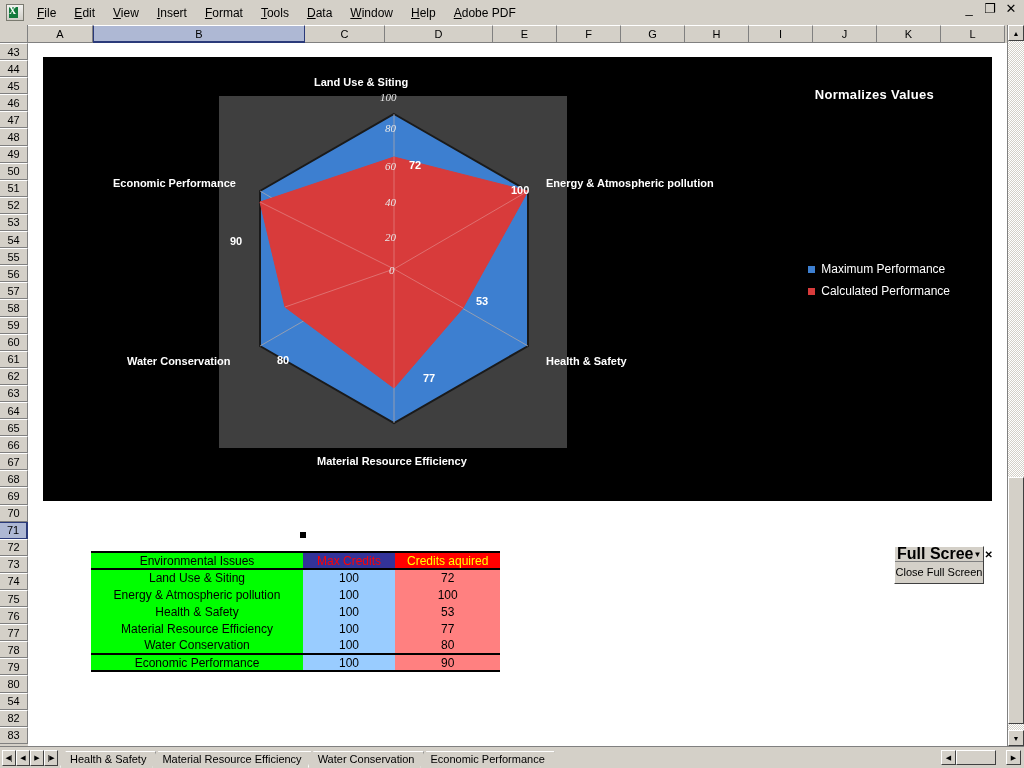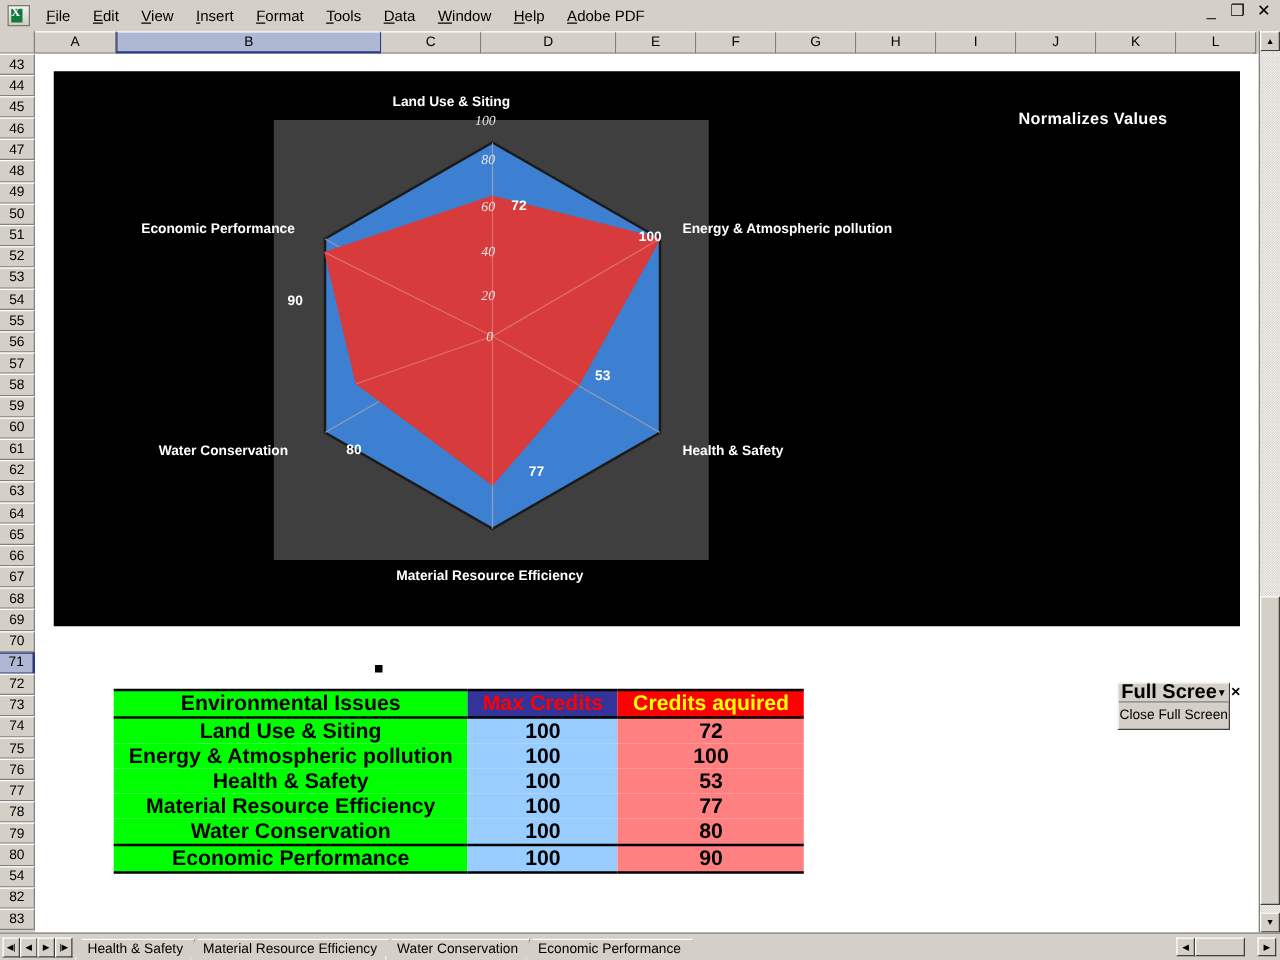--- a/index.html
+++ b/index.html
@@ -191,25 +191,25 @@
 
   
   .dtable {
     position: absolute; left: 63px; top: 508px;
     border-collapse: collapse;
     font-size: 12px;
   }
   .dtable td, .dtable th {
     padding: 0 12px;
     height: 17px;
-    font-weight: bold;
+    font-weight: normal;
     box-sizing: border-box;
     white-space: nowrap;
     text-align: center;
-    font-size: 17px;
+    font-size: 12px;
   }
   .th-issues {
     background: #00ff00; color: #000000;
     text-align: left; width: 212px;
     border-top: 2px solid #000000;
     border-bottom: 2px solid #000000;
   }
   .th-max {
     background: #333399; color: #ff0000; width: 92px;
     border-top: 2px solid #000000;
@@ -503,20 +503,30 @@
         <span class="dlabel" style="left:11px;  top:139px;">90</span>
       </div>
 
       <span class="axis-label" style="left:271px; top:19px;">Land Use &amp; Siting</span>
       <span class="axis-label" style="left:503px; top:120px;">Energy &amp; Atmospheric pollution</span>
       <span class="axis-label" style="left:503px; top:298px;">Health &amp; Safety</span>
       <span class="axis-label" style="left:274px; top:398px;">Material Resource Efficiency</span>
       <span class="axis-label" style="left:84px;  top:298px;">Water Conservation</span>
       <span class="axis-label" style="left:70px;  top:120px;">Economic Performance</span>
 
+      <div class="legend">
+        <div class="legend-row">
+          <span class="legend-swatch" style="background:#3d7fd0"></span>
+          <span class="legend-text">Maximum Performance</span>
+        </div>
+        <div class="legend-row">
+          <span class="legend-swatch" style="background:#d83b3b"></span>
+          <span class="legend-text">Calculated Performance</span>
+        </div>
+      </div>
     </div>
 
     <div class="fill-handle"></div>
 
     <table class="dtable">
       <thead>
         <tr>
           <th class="th-issues">Environmental Issues</th>
           <th class="th-max">Max Credits</th>
           <th class="th-cred">Credits aquired</th>

